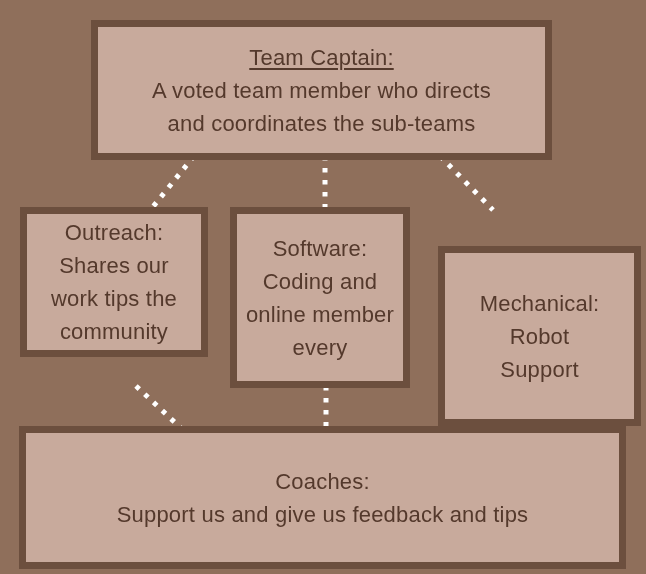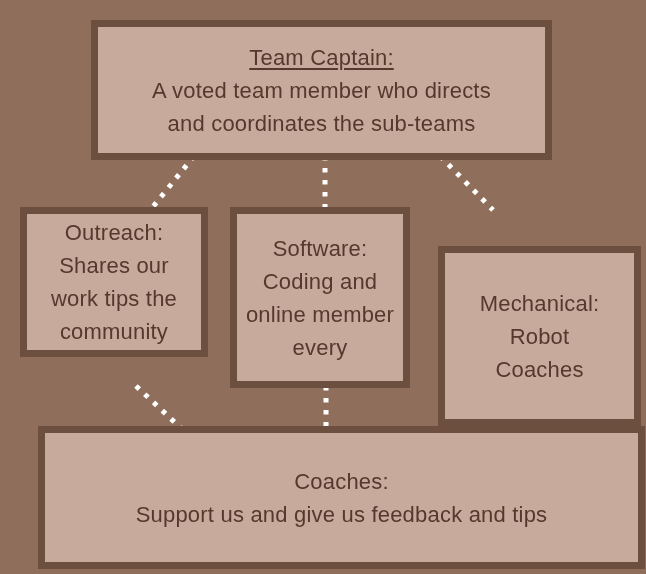--- a/index.html
+++ b/index.html
@@ -56,21 +56,21 @@
   .node-title { font-size: 22px; }
   .underlined {
     text-decoration: underline;
     text-underline-offset: 3px;
     text-decoration-thickness: 1.5px;
   }
   .node-team-captain { left: 91px;  top: 20px;  width: 461px; height: 140px; }
   .node-outreach     { left: 20px;  top: 207px; width: 188px; height: 150px; }
   .node-software     { left: 230px; top: 207px; width: 180px; height: 181px; }
   .node-mechanical   { left: 438px; top: 206px; width: 203px; height: 180px; margin-top: 40px; }
-  .node-coaches      { left: 19px;  top: 426px; width: 607px; height: 143px; margin-left: 19px; }
+  .node-coaches      { left: 19px;  top: 426px; width: 607px; height: 143px; }
 </style>
 </head>
 <body>
 
 <div class="stage">
 
   <svg class="edges" width="646" height="574" viewBox="0 0 646 574" xmlns="http://www.w3.org/2000/svg">
     <line class="edge" x1="194" y1="156" x2="152" y2="208"></line>
     <line class="edge" x1="325" y1="156" x2="325" y2="210"></line>
     <line class="edge" x1="440" y1="156" x2="493" y2="210"></line>
@@ -95,21 +95,21 @@
   <div class="node node-software">
     <div class="node-title">Software:</div>
     <div class="node-line">Coding and</div>
     <div class="node-line">online member</div>
     <div class="node-line">every</div>
   </div>
 
   <div class="node node-mechanical">
     <div class="node-title">Mechanical:</div>
     <div class="node-line">Robot</div>
-    <div class="node-line">Coaches</div>
+    <div class="node-line">Support</div>
   </div>
 
   <div class="node node-coaches">
     <div class="node-title">Coaches:</div>
     <div class="node-line">Support us and give us feedback and tips</div>
   </div>
 
 </div>
 
 </body></html>

